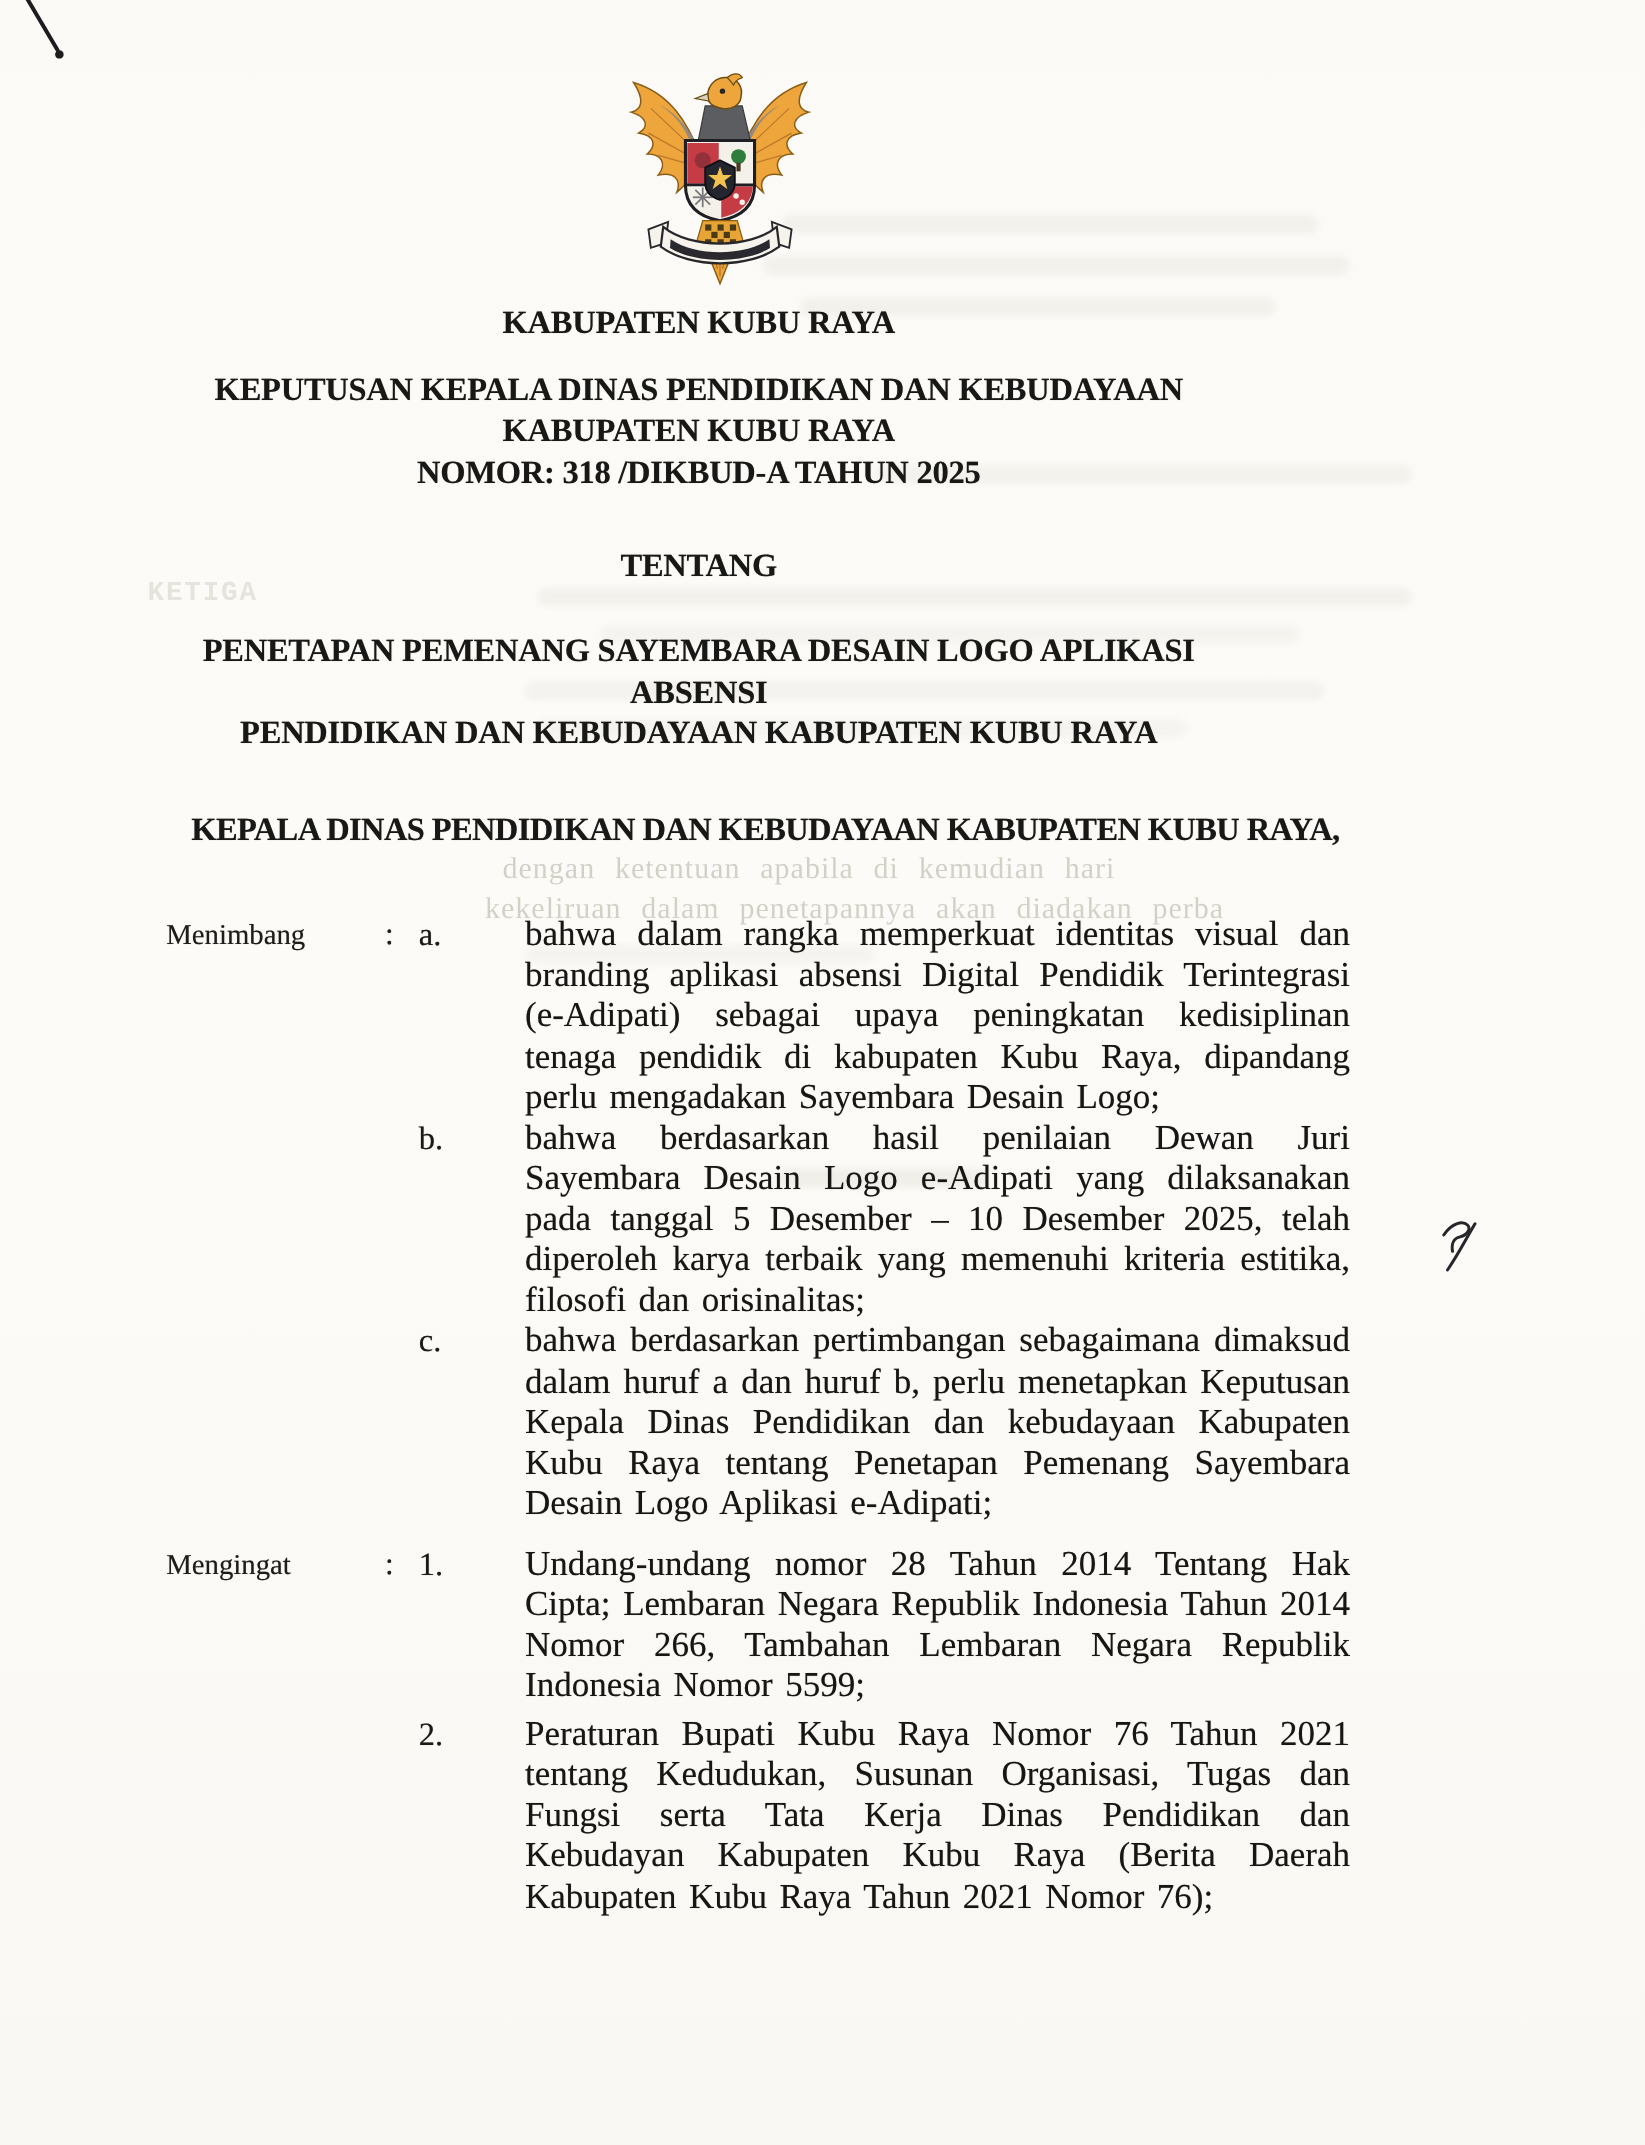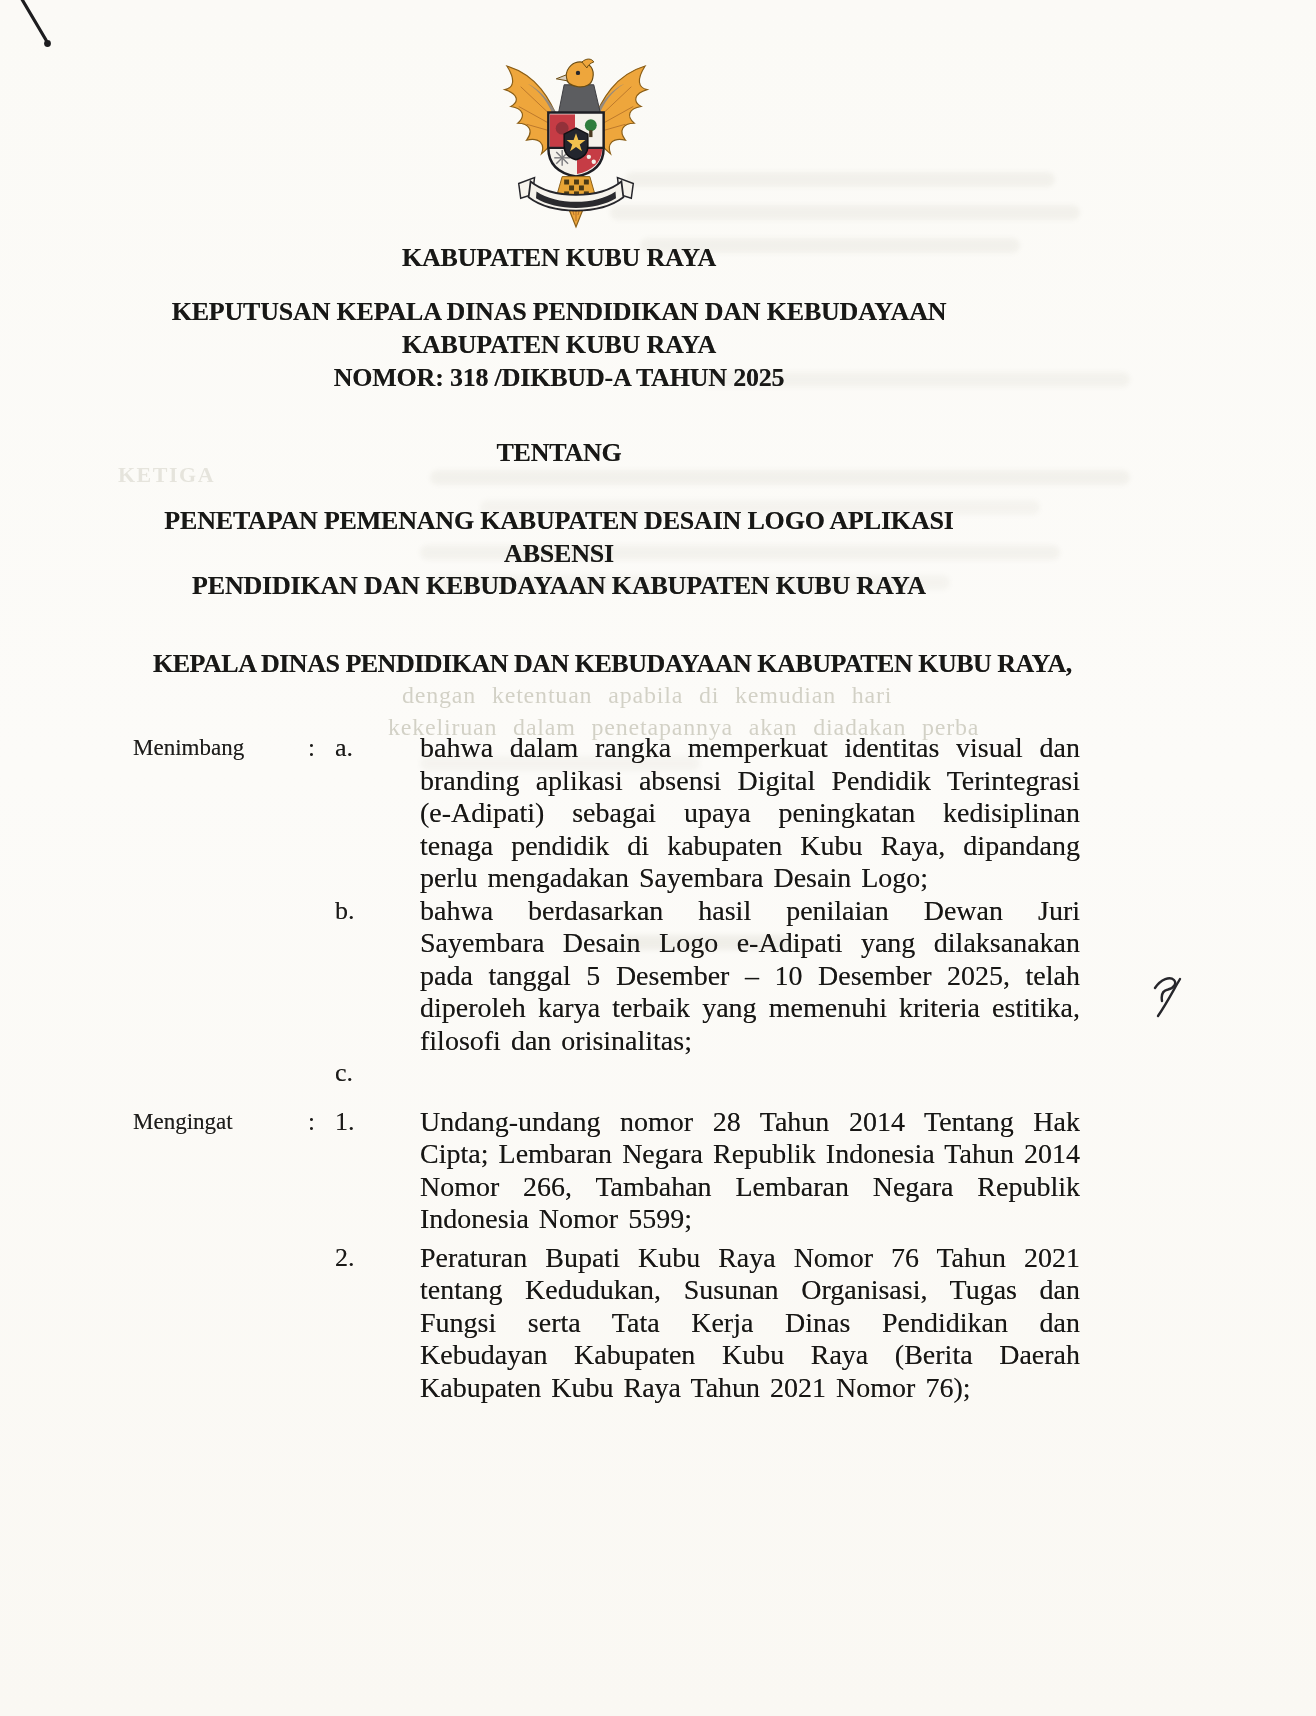--- a/index.html
+++ b/index.html
@@ -93,21 +93,21 @@
   <div class="smudge" style="left:610px;top:205px;width:470px;"></div>
   <div class="smudge" style="left:640px;top:238px;width:380px;"></div>
   <div class="smudge" style="left:700px;top:372px;width:430px;opacity:.07;"></div>
   <div class="smudge" style="left:430px;top:470px;width:700px;"></div>
   <div class="smudge" style="left:480px;top:500px;width:560px;opacity:.06;"></div>
   <div class="smudge" style="left:420px;top:545px;width:640px;opacity:.07;"></div>
   <div class="smudge" style="left:430px;top:575px;width:520px;opacity:.06;"></div>
   <div class="smudge" style="left:620px;top:935px;width:170px;opacity:.10;"></div>
   <div class="smudge" style="left:420px;top:756px;width:280px;opacity:.06;"></div>
 
-  <div class="ghost-text dim" style="left:118px;top:462px;font-size:22px;">KETIGA</div>
+  <div class="ghost-text dim" style="left:118px;top:462px;font-size:22px;font-family:Liberation Mono, monospace;">KETIGA</div>
   <div class="ghost-text" style="left:388px;top:714px;">kekeliruan dalam penetapannya akan diadakan perba</div>
   <div class="ghost-text" style="left:402px;top:682px;">dengan ketentuan apabila di kemudian hari</div>
 
   <div class="emblem">
     <svg width="158" height="180" viewBox="0 0 160 180">
 
       <g>
         <path d="M64 70 C54 44 40 20 10 11 C19 25 17 33 8 35 C21 39 23 47 14 52 C27 54 29 62 21 69 C33 69 37 77 30 86 C43 83 49 90 45 100 C54 93 60 83 64 76 Z" fill="#EEA63C" stroke="#8a5e17" stroke-width="1.2"></path>
         <path d="M58 64 C52 48 44 37 31 29 C42 34 52 45 60 58 Z" fill="#85858a" opacity="0.85"></path>
         <path d="M60 66 L24 32 M58 72 L22 52 M58 78 L30 70" stroke="#9a5a20" stroke-width="1" fill="none" opacity="0.6"></path>
@@ -171,21 +171,21 @@
 
   <div class="hdr decree">
     <div class="txt">KEPUTUSAN KEPALA DINAS PENDIDIKAN DAN KEBUDAYAAN</div>
     <div class="txt">KABUPATEN KUBU RAYA</div>
     <div class="txt">NOMOR: 318 /DIKBUD-A TAHUN 2025</div>
   </div>
 
   <div class="hdr tentang txt">TENTANG</div>
 
   <div class="hdr subject">
-    <div class="txt">PENETAPAN PEMENANG KABUPATEN DESAIN LOGO APLIKASI ABSENSI</div>
+    <div class="txt">PENETAPAN PEMENANG SAYEMBARA DESAIN LOGO APLIKASI ABSENSI</div>
     <div class="txt">PENDIDIKAN DAN KEBUDAYAAN KABUPATEN KUBU RAYA</div>
   </div>
 
   <div class="hdr issuer txt">KEPALA DINAS PENDIDIKAN DAN KEBUDAYAAN KABUPATEN KUBU RAYA,</div>
 
   <div class="doc-body">
 
     <div class="entry">
       <div class="lbl txt">Menimbang</div>
       <div class="sep txt">:</div>
@@ -197,20 +197,21 @@
       <div class="lbl"></div>
       <div class="sep"></div>
       <div class="mkr txt">b.</div>
       <div class="body-text txt">bahwa berdasarkan hasil penilaian Dewan Juri Sayembara Desain Logo e-Adipati yang dilaksanakan pada tanggal 5 Desember – 10 Desember 2025, telah diperoleh karya terbaik yang memenuhi kriteria estitika, filosofi dan orisinalitas;</div>
     </div>
 
     <div class="entry">
       <div class="lbl"></div>
       <div class="sep"></div>
       <div class="mkr txt">c.</div>
+      <div class="body-text txt">bahwa berdasarkan pertimbangan sebagaimana dimaksud dalam huruf a dan huruf b, perlu menetapkan Keputusan Kepala Dinas Pendidikan dan kebudayaan Kabupaten Kubu Raya tentang Penetapan Pemenang Sayembara Desain Logo Aplikasi e-Adipati;</div>
     </div>
 
     <div class="entry gap-section">
       <div class="lbl txt">Mengingat</div>
       <div class="sep txt">:</div>
       <div class="mkr txt">1.</div>
       <div class="body-text txt">Undang-undang nomor 28 Tahun 2014 Tentang Hak Cipta; Lembaran Negara Republik Indonesia Tahun 2014 Nomor 266, Tambahan Lembaran Negara Republik Indonesia Nomor 5599;</div>
     </div>
 
     <div class="entry gap-item">

